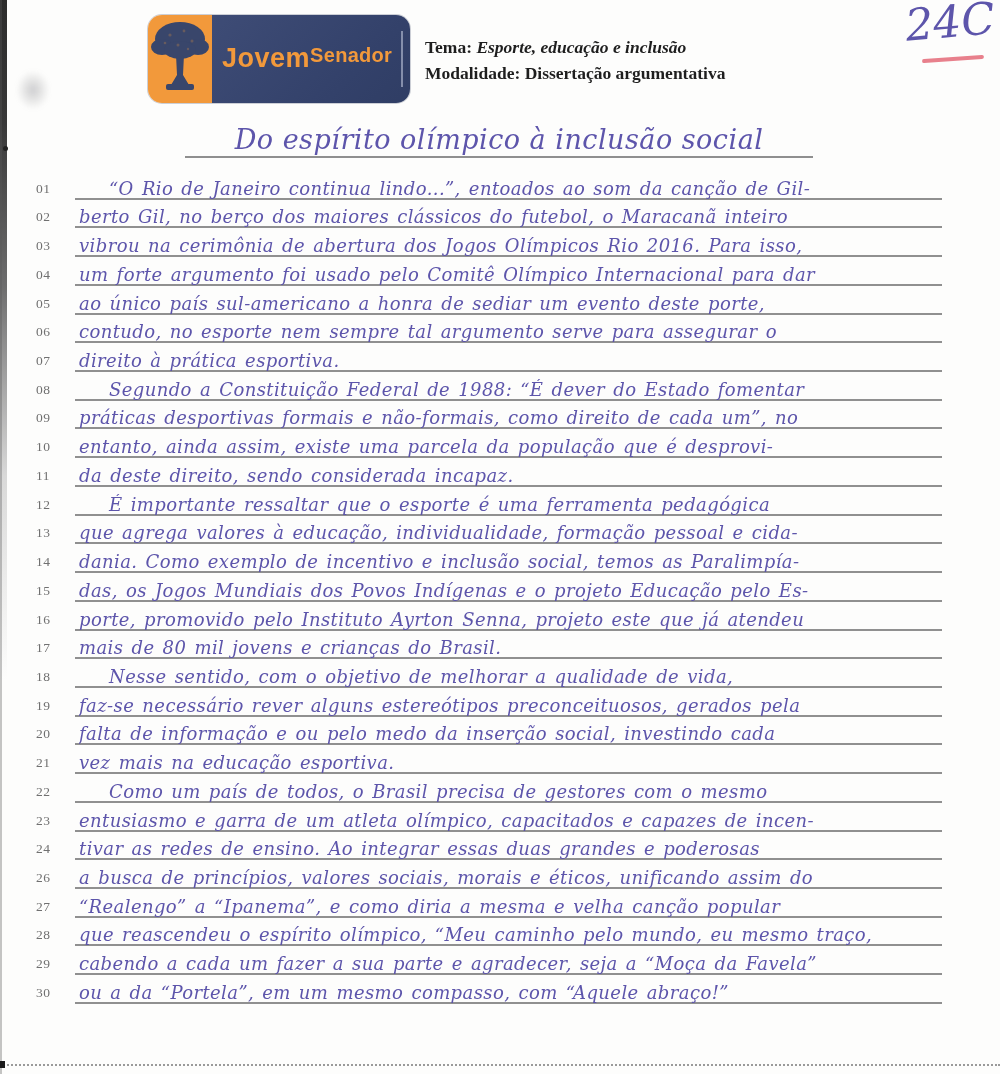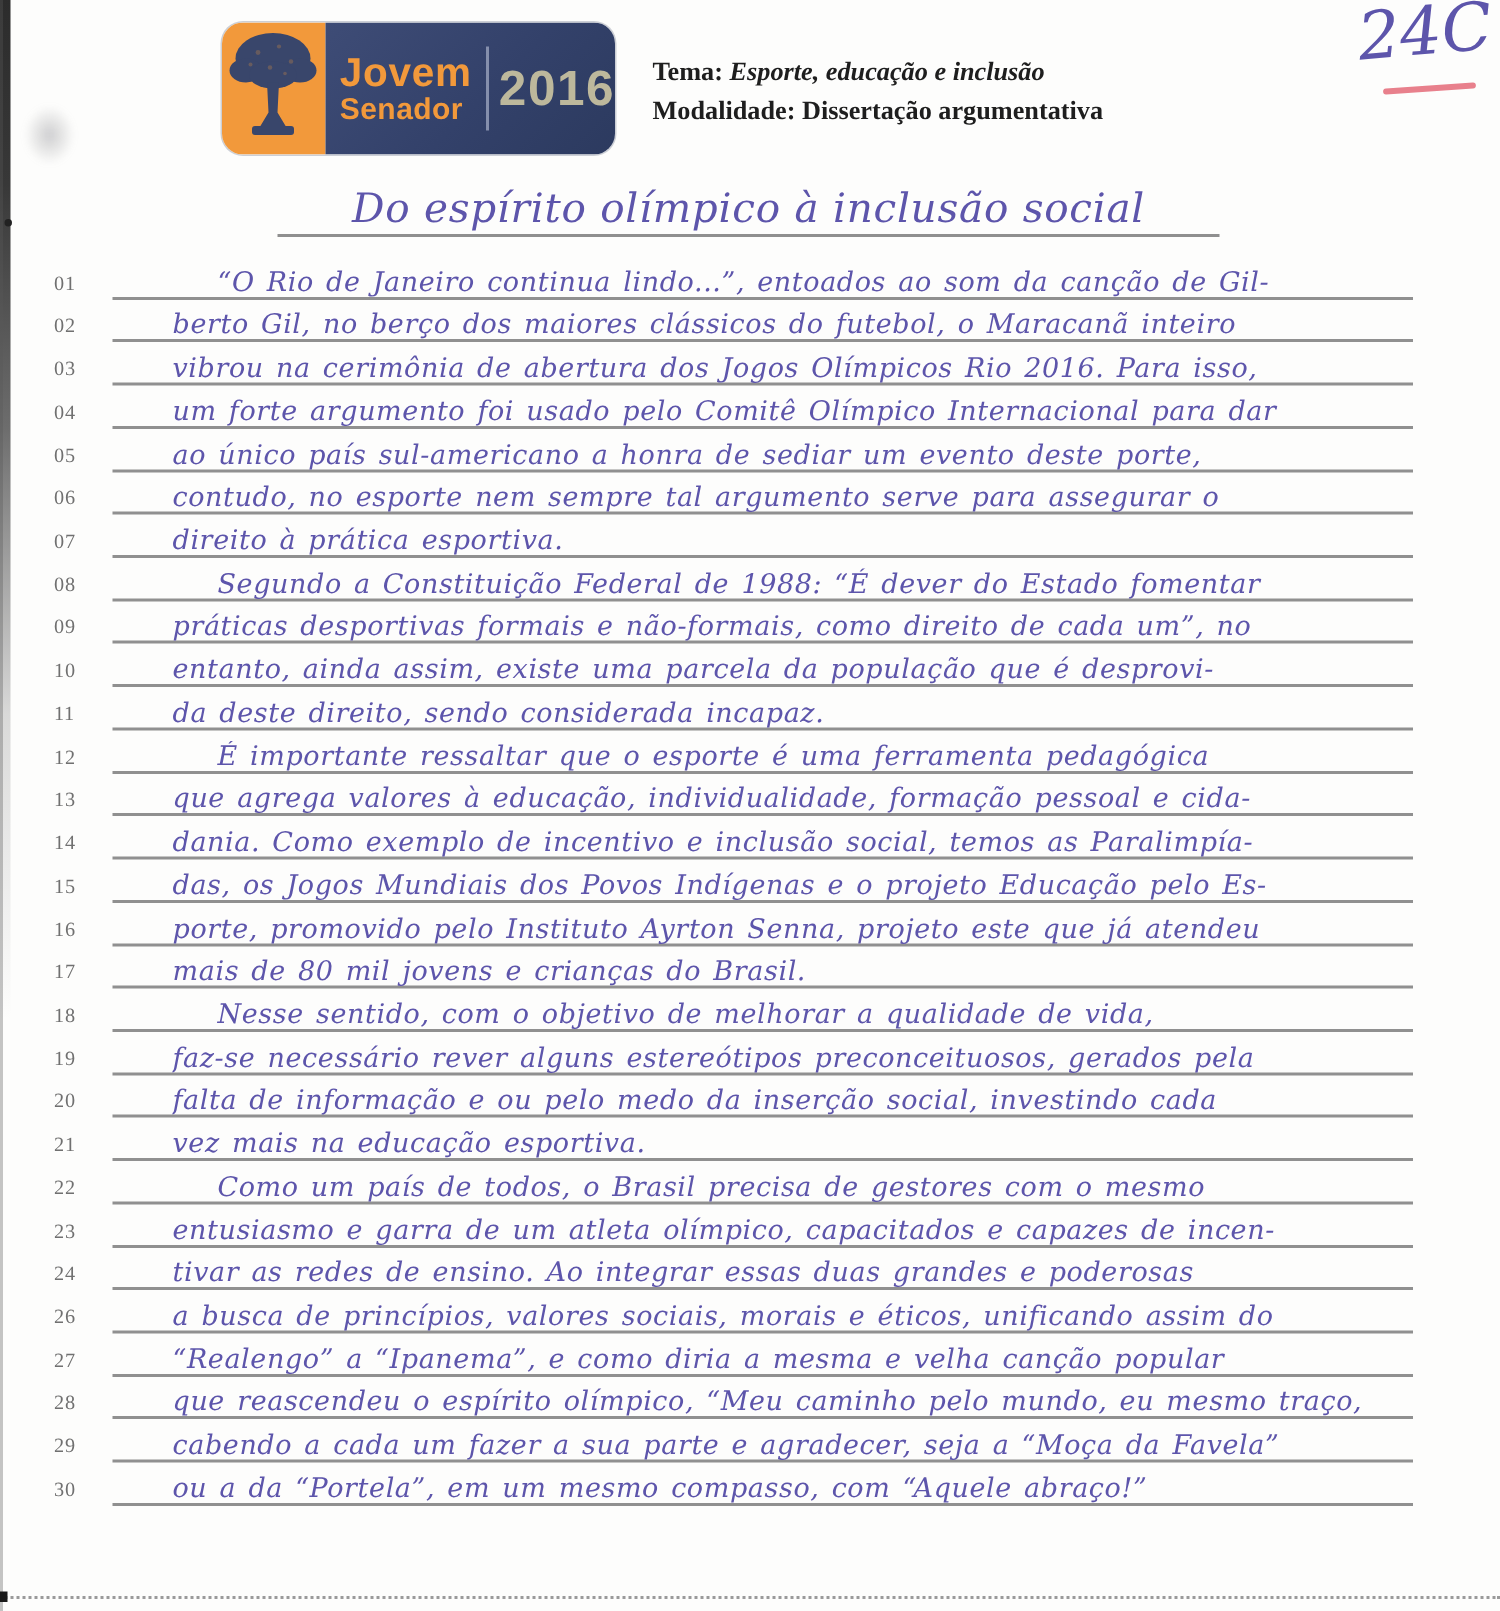--- a/index.html
+++ b/index.html
@@ -39,28 +39,28 @@
     box-shadow:0 0 0 1px rgba(60,70,100,.25);
   }
   .logo-orange {
     width:92px; height:100%; background:#f2993b;
     display:flex; align-items:center; justify-content:center;
   }
   .logo-navy {
     flex:1; background:linear-gradient(135deg,#3e4c76 0%,#33416a 55%,#2c3a5f 100%);
     display:flex; align-items:center; padding-left:10px;
   }
-  .logo-words { display:flex; flex-direction:column; line-height:1.02; }
+  .logo-words { display:flex; line-height:1.02; }
   .logo-word-1 { color:#f2993b; font-weight:bold; font-size:27px; letter-spacing:.5px; }
   .logo-word-2 { color:#f2993b; font-weight:bold; font-size:20px; letter-spacing:.3px; }
   .logo-divider { width:2px; height:56px; background:#9aa3bd; margin:0 7px 0 9px; opacity:.8; }
   .logo-year { color:#bdb89c; font-size:33px; font-weight:bold; letter-spacing:1px; }
 
   .header-meta {
-    position:absolute; left:435px; top:34px;
+    position:absolute; left:425px; top:34px;
     font-family:"Liberation Serif", serif; color:#1e1e1e;
     font-size:17.5px; line-height:26px; font-weight:bold;
   }
   .meta-italic { font-style:italic; }
 
   .grade {
     position:absolute; left:900px; top:-4px; width:100px;
     font-family:"DejaVu Serif", serif; font-style:italic;
     color:#e0606e; font-size:44px; text-align:center;
     transform:rotate(-5deg);
@@ -95,21 +95,21 @@
     border-bottom:2px solid rgba(125,125,125,.85);
   }
   .line-no {
     position:absolute; left:36px; width:32px; bottom:3px;
     text-align:left; font-family:"Liberation Serif", serif;
     font-size:13.5px; color:#707070; letter-spacing:.5px;
   }
   .line-text {
     position:absolute; left:79px; right:34px; bottom:1px;
     font-size:18px; letter-spacing:.4px; word-spacing:2px;
-    white-space:nowrap; overflow:hidden;margin-left:36px;
+    white-space:nowrap; overflow:hidden;
   }
   .line-text.indent { padding-left:30px; }
 </style>
 </head>
 <body>
 
 <div class="scan-edge-left"></div>
 <div class="scan-edge-thin"></div>
 <div class="scan-dot"></div>
 <div class="scan-smudge"></div>

